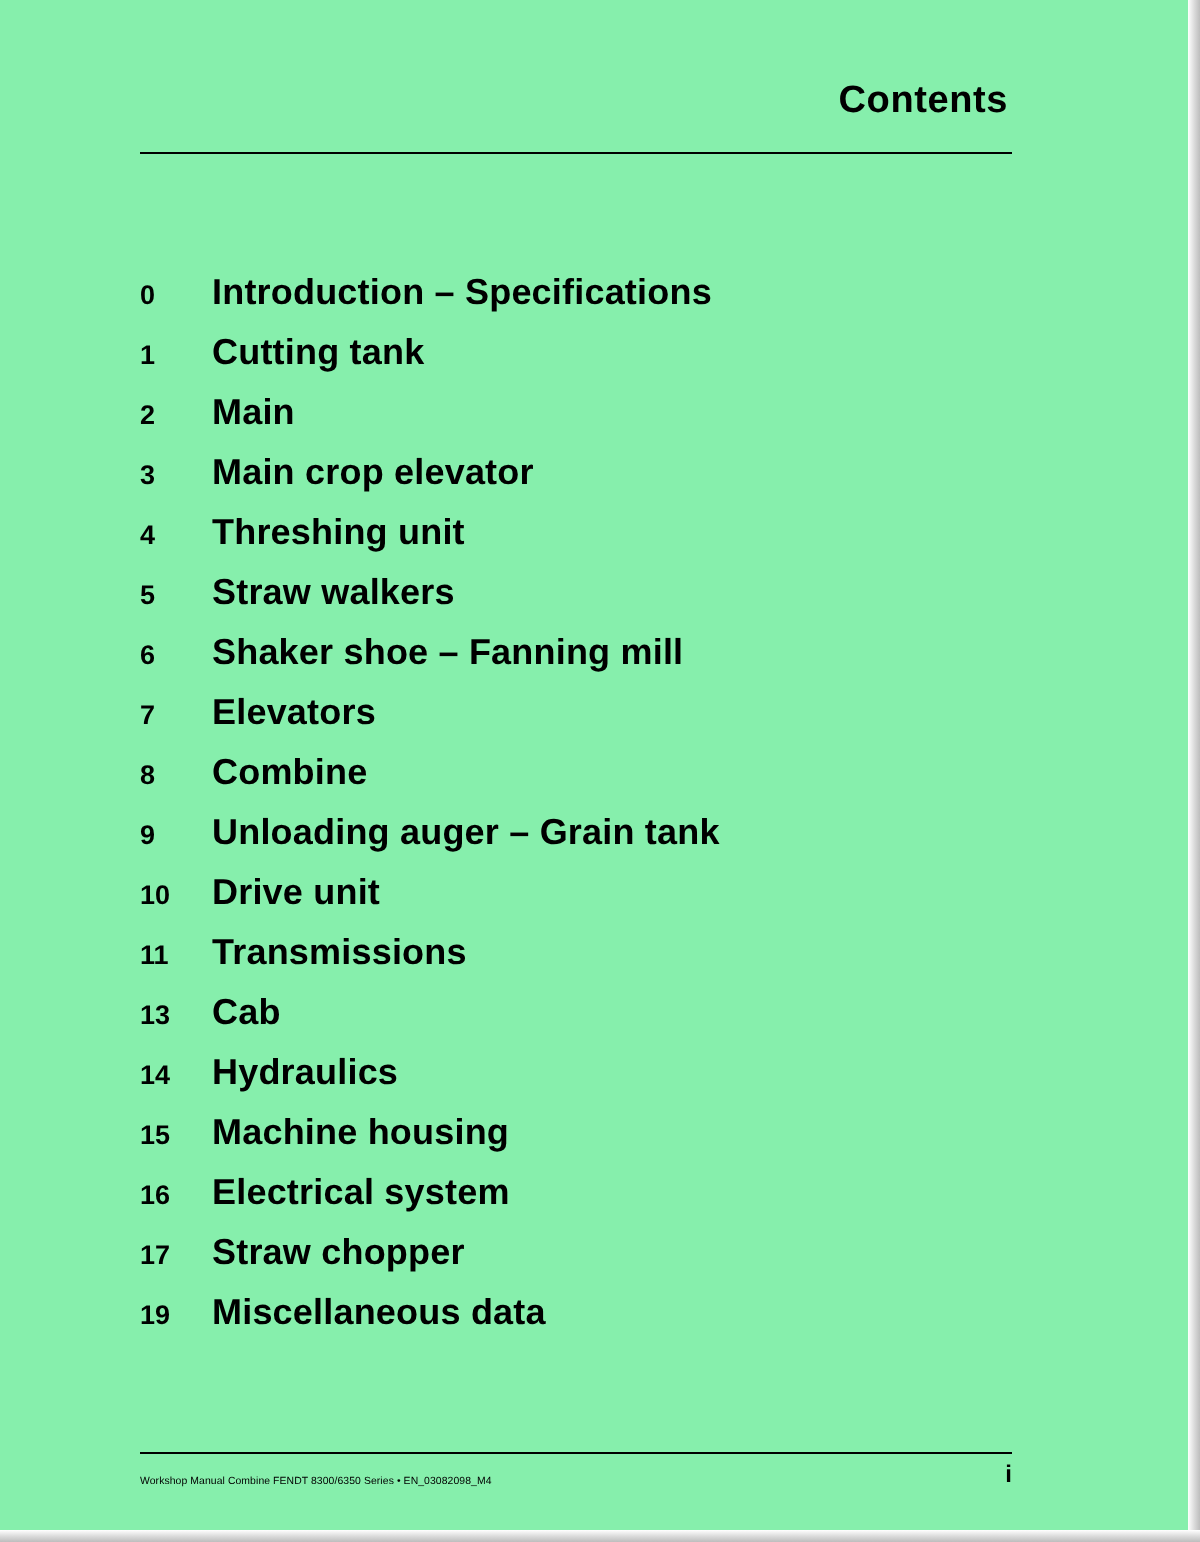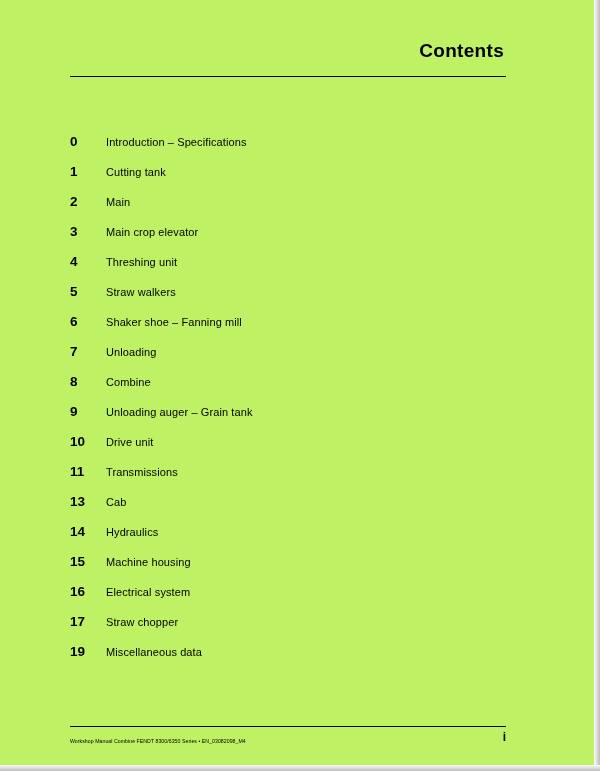--- a/index.html
+++ b/index.html
@@ -7,21 +7,21 @@
     padding: 0;
     background: #ffffff;
   }
   body {
     font-family: "Liberation Sans", sans-serif;
   }
   .page {
     position: relative;
     width: 600px;
     height: 771px;
-    background: #bef264;
+    background: #86efac;
     overflow: hidden;
     box-sizing: border-box;
   }
   
   .page-shadow-right {
     position: absolute;
     top: 0;
     right: 0;
     width: 6px;
     height: 771px;
@@ -63,22 +63,22 @@
     height: 30px;
   }
   .toc-num {
     width: 36px;
     flex: 0 0 36px;
     font-size: 13.5px;
     font-weight: bold;
     color: #000000;
   }
   .toc-label {
-    font-size: 11px;
-    font-weight: normal;
+    font-size: 18px;
+    font-weight: bold;
     color: #000000;
     letter-spacing: 0.1px;
     margin-top: 39px;
   }
   .footer {
     position: absolute;
     left: 70px;
     top: 726px;
     width: 436px;
   }
@@ -148,21 +148,21 @@
         <span class="toc-label">Straw walkers</span>
       </div>
 
       <div class="toc-row">
         <span class="toc-num">6</span>
         <span class="toc-label">Shaker shoe – Fanning mill</span>
       </div>
 
       <div class="toc-row">
         <span class="toc-num">7</span>
-        <span class="toc-label">Unloading</span>
+        <span class="toc-label">Elevators</span>
       </div>
 
       <div class="toc-row">
         <span class="toc-num">8</span>
         <span class="toc-label">Combine</span>
       </div>
 
       <div class="toc-row">
         <span class="toc-num">9</span>
         <span class="toc-label">Unloading auger – Grain tank</span>

